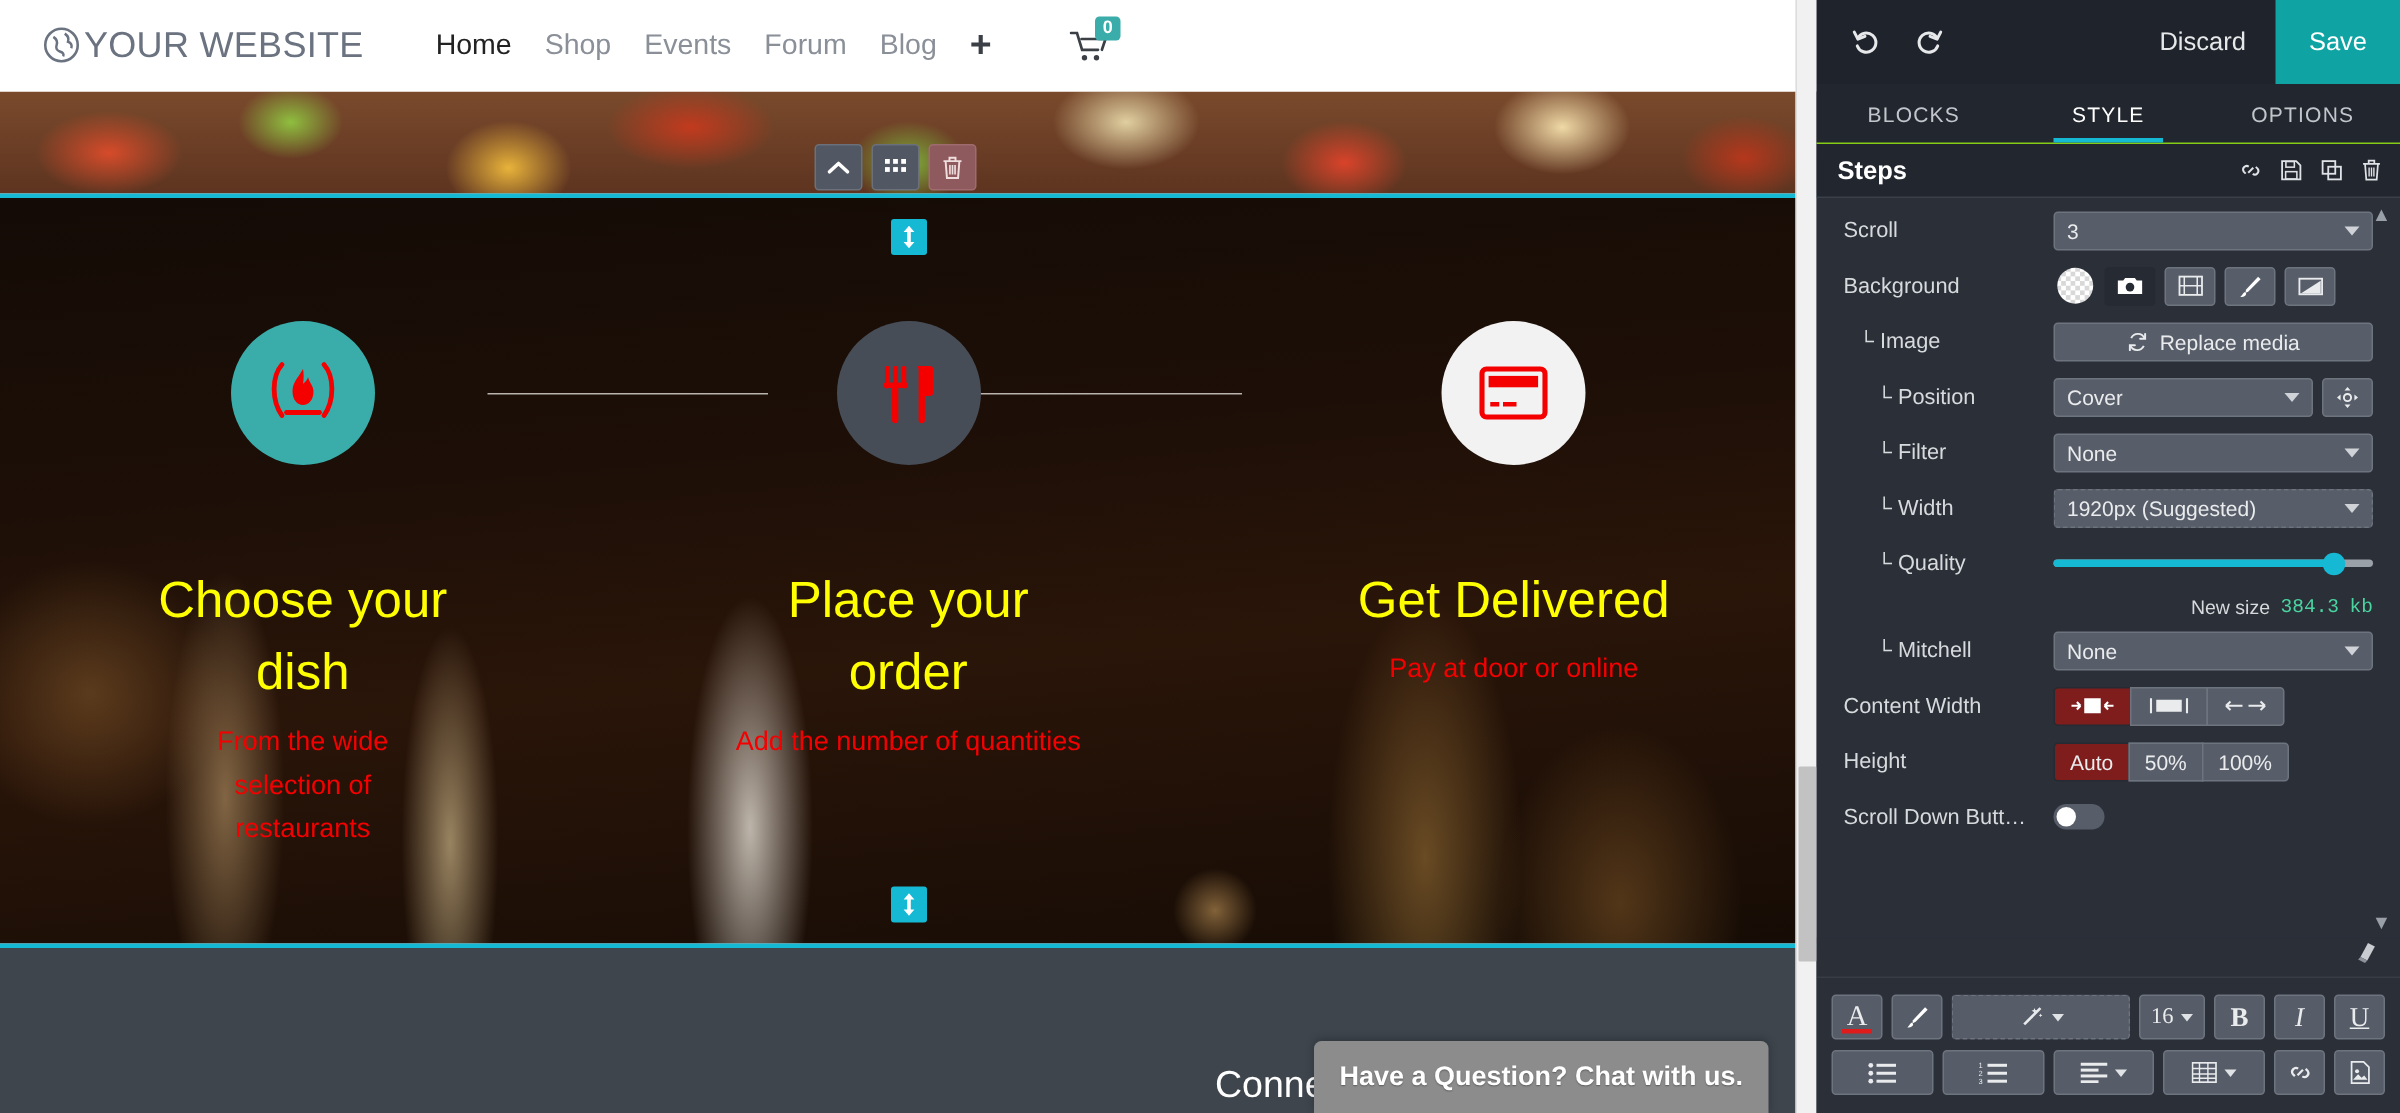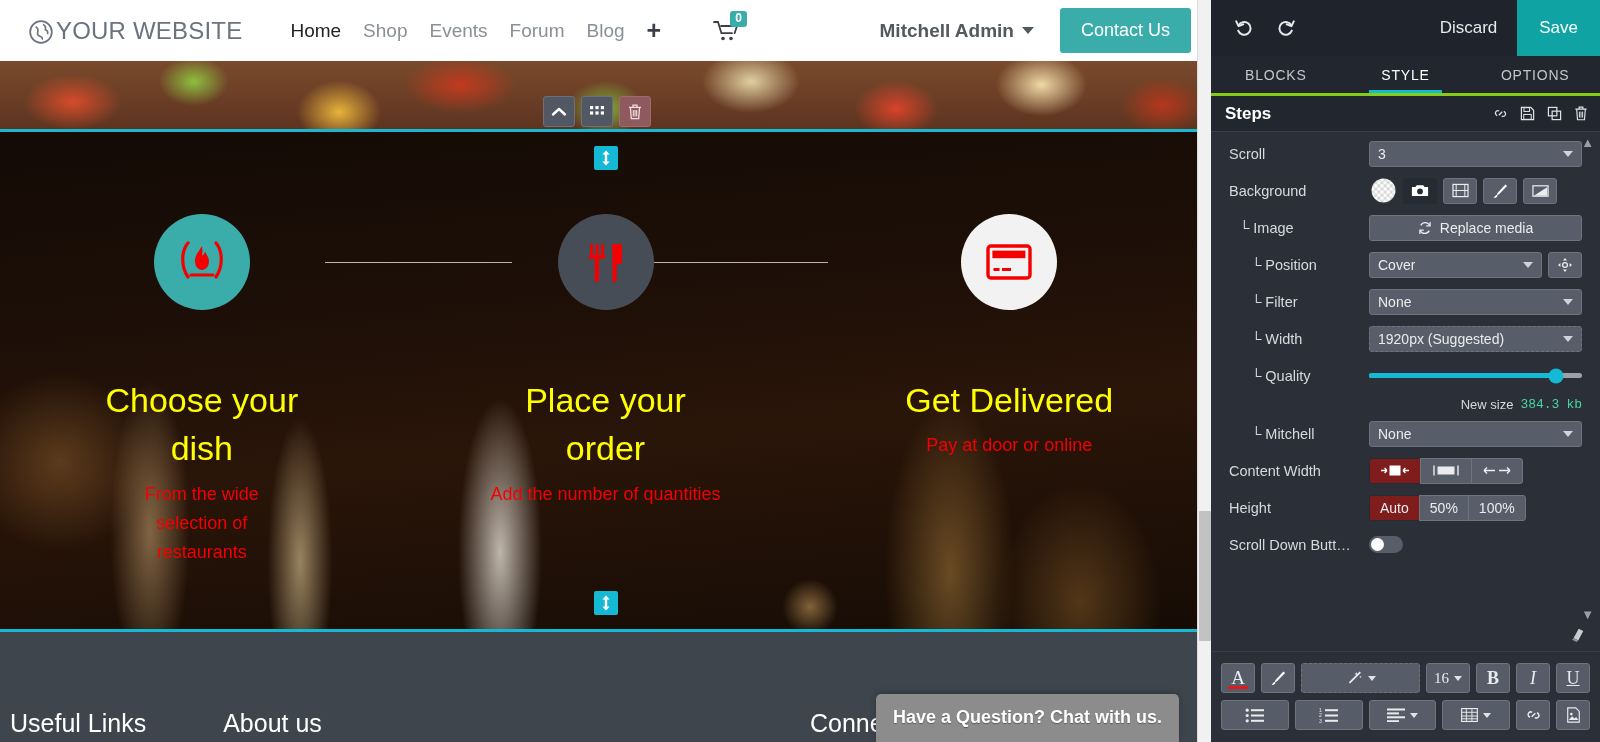--- a/index.html
+++ b/index.html
@@ -21,21 +21,21 @@
   
   #site-header {
     position: relative;
     height: 61px;
     background: #fff;
     display: flex;
     align-items: center;
     padding: 0 20px 0 28px;
     z-index: 5;
   }
-  .logo-wrap { display: flex; align-items: flex-end; gap: 2px; }
+  .logo-wrap { display: flex; align-items: flex-start; gap: 2px; }
   .globe-icon { width: 26px; height: 26px; flex: 0 0 auto; }
   .logo-text {
     font-size: 24px; letter-spacing: .2px; color: #6b7280;
     font-family: "Liberation Sans", sans-serif; white-space: nowrap;
   }
   #main-nav { display: flex; align-items: center; gap: 22px; margin-left: 48px; }
   .nav-link {
     font-size: 19px; color: #8a8f98; text-decoration: none; white-space: nowrap;
   }
   .nav-link.active { color: #222; }
@@ -213,21 +213,21 @@
     padding: 0 20px; height: 56px; display: flex; align-items: center; cursor: pointer;
   }
   #save-btn {
     background: #0fa3a3; color: #fff; font-size: 17px;
     height: 56px; padding: 0 22px; display: flex; align-items: center;
     border: none; font-family: "Liberation Sans", sans-serif; cursor: pointer;
   }
   
   #editor-tabs {
     height: 40px; background: #22262e; display: flex; align-items: stretch;
-    border-bottom: 3px solid #84cc16;
+    border-bottom: 1px solid #84cc16;
   }
   .etab {
     flex: 1; display: flex; align-items: center; justify-content: center;
     color: #c2c6cc; font-size: 14px; letter-spacing: .8px; cursor: pointer;
     position: relative;
   }
   .etab.active { color: #fff; }
   .etab.active::after {
     content: ""; position: absolute; left: 22%; right: 22%; bottom: 0;
     height: 3px; background: #16b9d4;
@@ -383,27 +383,20 @@
         <svg class="cart-icon" viewBox="0 0 26 22">
           <path d="M1 2h4l3.4 11.2h10.6" fill="none" stroke="#3b3f46" stroke-width="1.8" stroke-linecap="round"></path>
           <path d="M8 6h16l-2.4 7.2" fill="none" stroke="#3b3f46" stroke-width="1.8" stroke-linecap="round"></path>
           <circle cx="10" cy="18.5" r="1.8" fill="#3b3f46"></circle>
           <circle cx="18" cy="18.5" r="1.8" fill="#3b3f46"></circle>
         </svg>
         <span class="cart-badge">0</span>
       </span>
     </nav>
 
-    <div class="header-right">
-      <div class="user-menu">
-        <span>Mitchell Admin</span>
-        <span class="caret-down"></span>
-      </div>
-      <button class="contact-btn">Contact Us</button>
-    </div>
   </div>
 
   <div id="food-strip"></div>
 
   <div id="block-overlay">
     <div class="ov-btn">
       <svg width="16" height="12" viewBox="0 0 16 12">
         <path d="M2 8.5 L8 3 L14 8.5" fill="none" stroke="#ffffff" stroke-width="2.4" stroke-linecap="round" stroke-linejoin="round"></path>
       </svg>
     </div>
@@ -484,24 +477,20 @@
     </div>
 
     <div class="hero-sizer" id="hero-sizer-bottom">
       <svg width="10" height="16" viewBox="0 0 10 16">
         <path d="M5 .5 L8.6 4.6 H6.2 V11.4 H8.6 L5 15.5 L1.4 11.4 H3.8 V4.6 H1.4 Z" fill="#ffffff"></path>
       </svg>
     </div>
   </div>
 
   <div id="site-footer">
-    <div class="footer-cols">
-      <div class="footer-head">Useful Links</div>
-      <div class="footer-head">About us</div>
-    </div>
     <div class="footer-head" id="footer-connect">Connect with us</div>
   </div>
 
   <div id="chat-widget">Have a Question? Chat with us.</div>
 
   <div id="canvas-scrollbar">
     <div id="canvas-scroll-thumb"></div>
   </div>
 </div>
 

